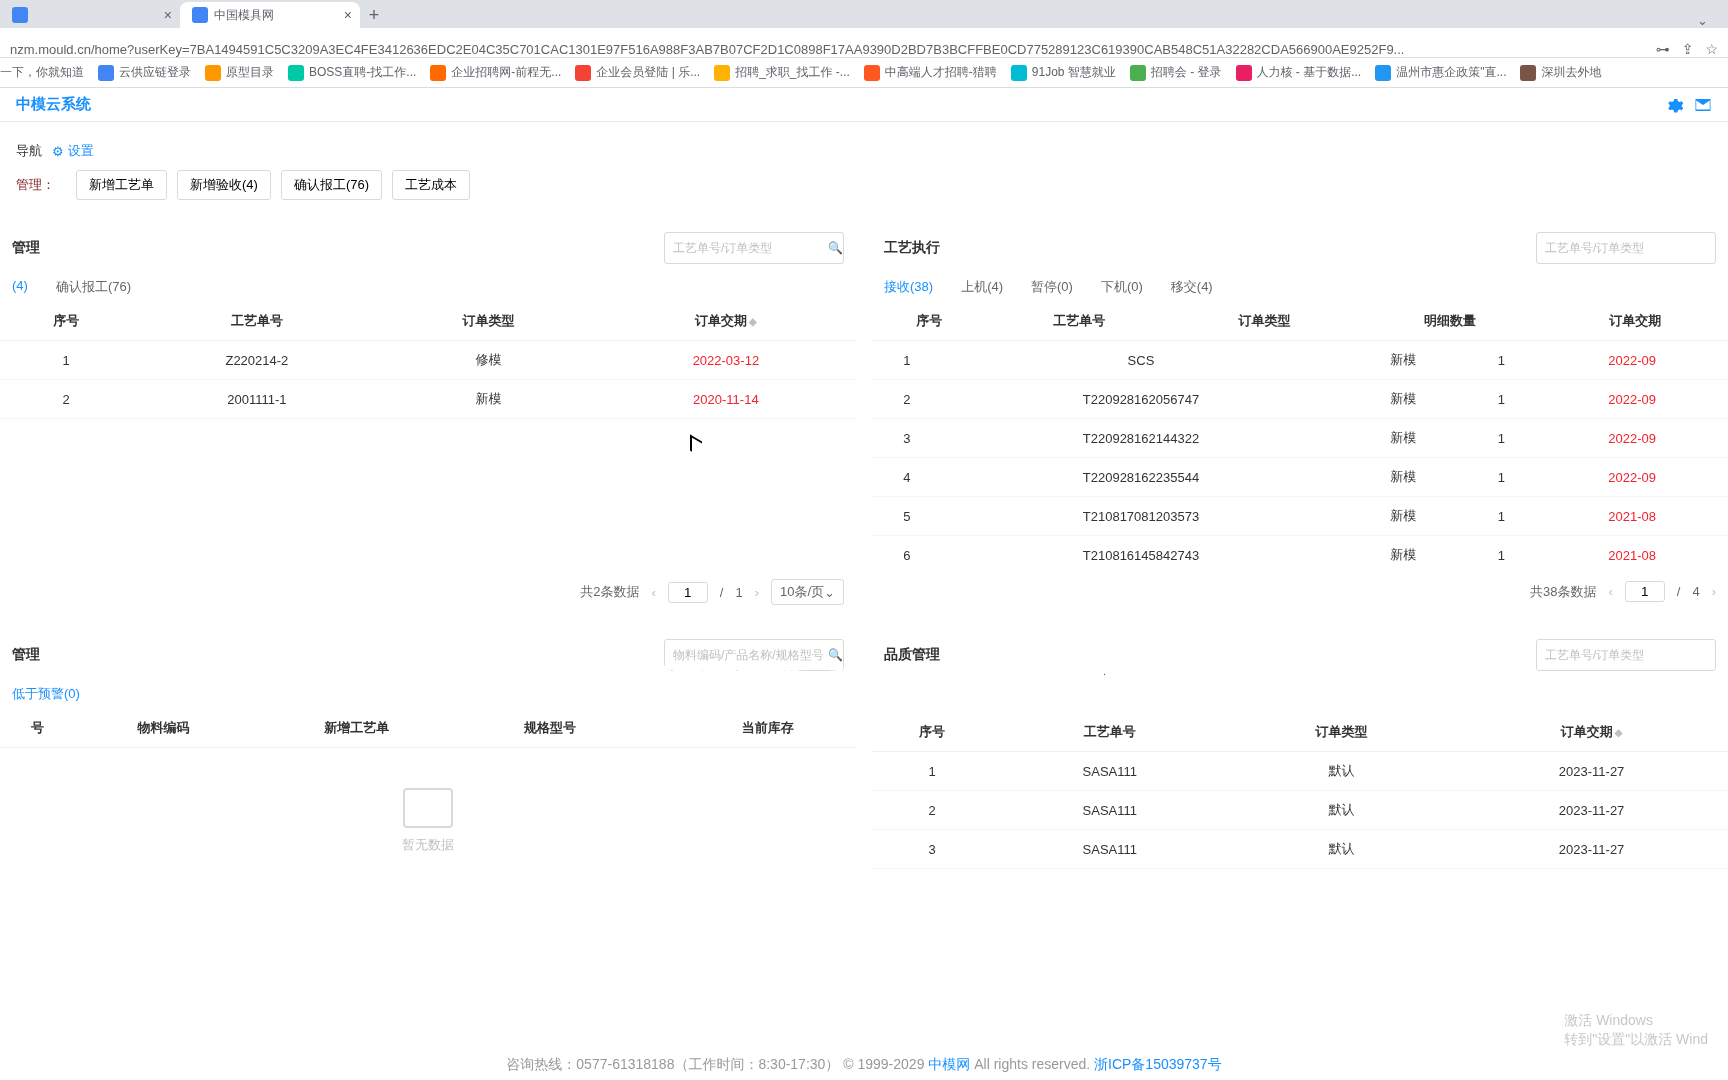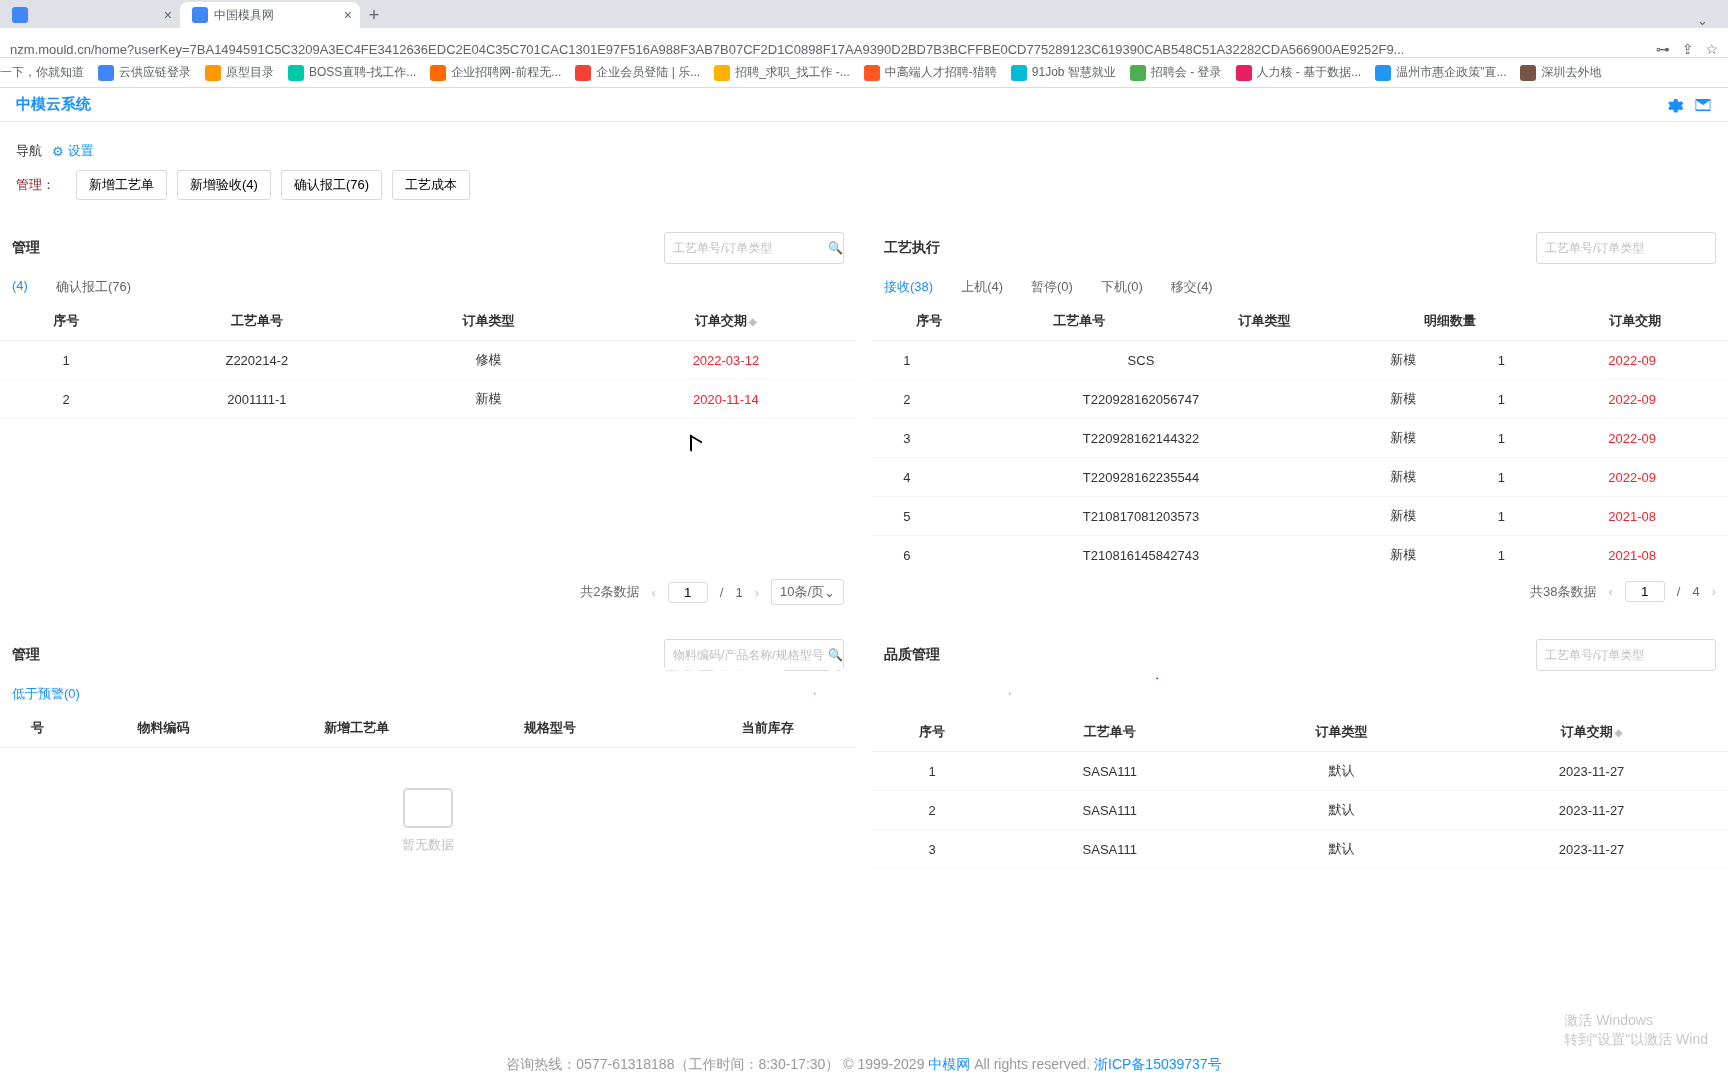--- a/index.html
+++ b/index.html
@@ -59,21 +59,21 @@
 .page-size { border: 1px solid #d9d9d9; border-radius: 3px; padding: 3px 8px; display: flex; align-items: center; gap: 0; }
 .page-arrow { color: #bfbfbf; cursor: pointer; }
 
 .right-panel { border-left: none; }
 .scroll-body { max-height: 230px; overflow-y: auto; }
 
 .empty-state { text-align: center; padding: 40px 0; color: #bfbfbf; }
 .empty-icon { width: 50px; height: 40px; margin: 0 auto 8px; border: 2px solid #d9d9d9; border-radius: 4px; position: relative; }
 
 
-.caption-overlay { position: fixed; left: 50%; top: 660px; transform: translateX(-50%); font-size: 39px; font-weight: 700; color: #7f1d1d; -webkit-text-stroke: 2px #fff; text-shadow: 0 0 6px rgba(255,255,255,0.9); z-index: 100; white-space: nowrap; }
+.caption-overlay { position: fixed; left: 50%; top: 660px; transform: translateX(-50%); font-size: 32px; font-weight: 700; color: #7f1d1d; -webkit-text-stroke: 2px #fff; text-shadow: 0 0 6px rgba(255,255,255,0.9); z-index: 100; white-space: nowrap; }
 
 
 .footer { position: fixed; bottom: 0; left: 0; right: 0; text-align: center; font-size: 14px; color: #999; padding: 6px; background: #fff; }
 .footer a { color: #1890ff; text-decoration: none; }
 
 
 .watermark { position: fixed; right: 20px; bottom: 30px; font-size: 14px; color: rgba(128,128,128,0.45); text-align: left; line-height: 1.4; }
 
 .cursor { position: fixed; left: 690px; top: 438px; width: 14px; height: 20px; z-index: 200; }
 .cursor::before { content: ''; position: absolute; border-left: 2px solid #000; border-top: 2px solid #000; width: 10px; height: 14px; transform: skewY(30deg); background: #fff; }

